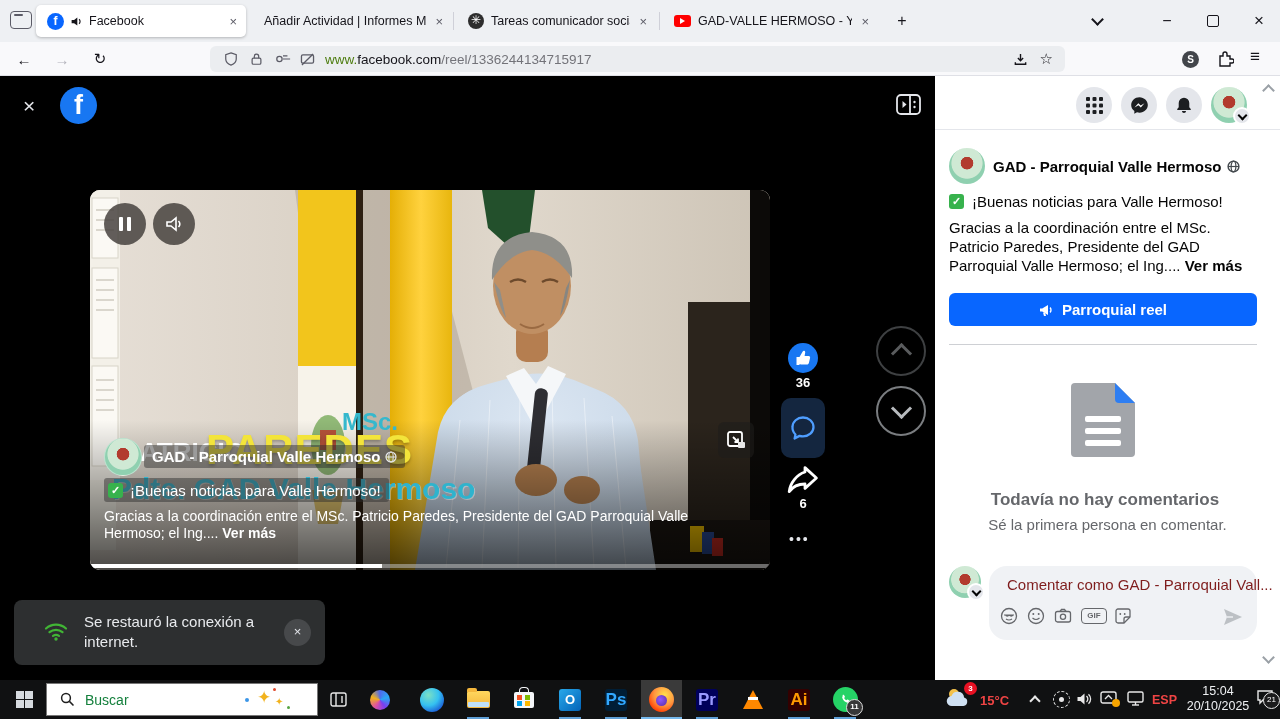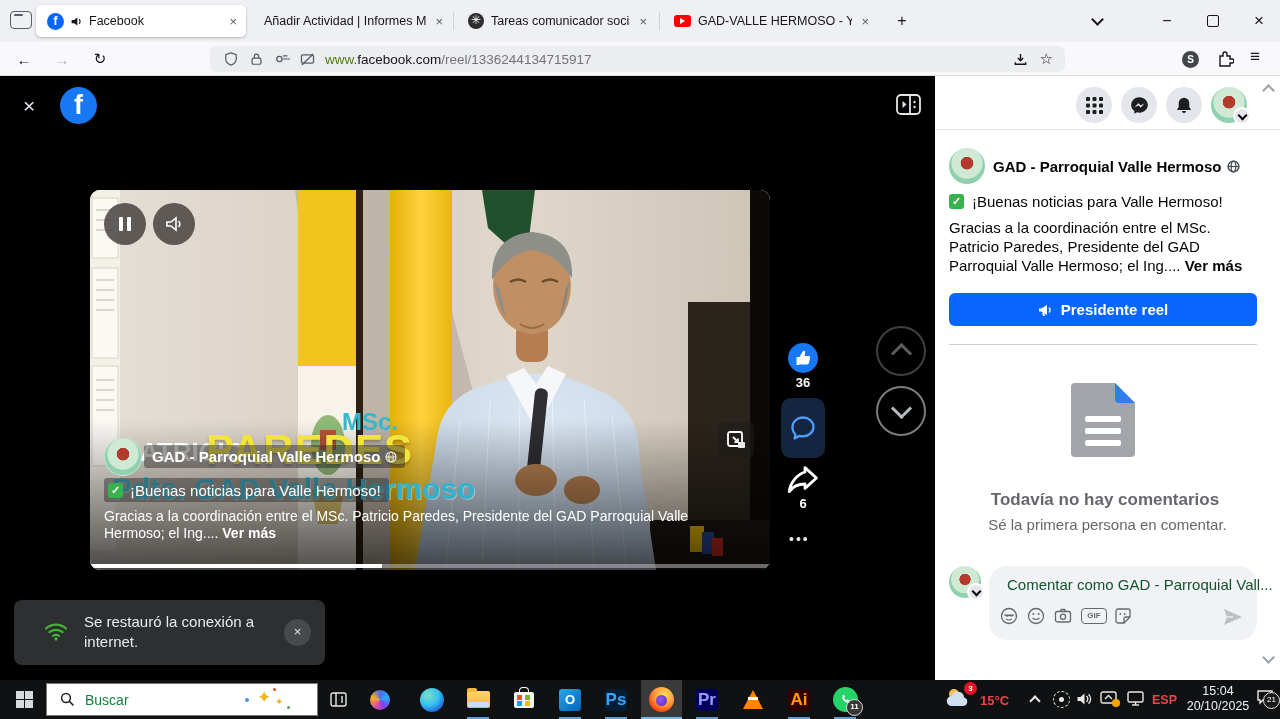--- a/index.html
+++ b/index.html
@@ -392,21 +392,21 @@
   <div class="abs sbtext" style="left:949px;top:218px;width:310px;line-height:19px;">
     <span>Gracias a la coordinación entre el MSc. Patricio Paredes, Presidente del GAD Parroquial Valle Hermoso; el Ing.... </span><span style="font-weight:bold;">Ver más</span>
   </div>
 
   <div class="abs promote">
     <svg width="16" height="14" viewBox="0 0 16 14">
         <path d="M1 5.5v3h2.2l5.8 3.4V2L3.2 5.5H1z" fill="#fff"></path>
         <path d="M11 4.6c1.3 1 1.3 3.8 0 4.8" stroke="#fff" stroke-width="1.4" fill="none"></path>
         <path d="M4 9.5l1 3.5h2l-.8-3" fill="#fff"></path>
       </svg>
-    <span>Presidente reel</span>
+    <span>Parroquial reel</span>
   </div>
   <div class="abs" style="left:949px;top:344px;width:308px;height:1px;background:#ced0d4;"></div>
 
   <div class="abs" style="left:1071px;top:383px;">
     <svg width="64" height="74" viewBox="0 0 64 74">
         <path d="M0 4a4 4 0 014-4h40l20 20v50a4 4 0 01-4 4H4a4 4 0 01-4-4z" fill="#a2a5aa"></path>
         <path d="M44 0l20 20H48a4 4 0 01-4-4z" fill="#2e7ef2"></path>
         <rect x="14" y="33" width="36" height="6" rx="2" fill="#fff"></rect>
         <rect x="14" y="45" width="36" height="6" rx="2" fill="#fff"></rect>
         <rect x="14" y="57" width="36" height="6" rx="2" fill="#fff"></rect>
@@ -414,21 +414,21 @@
   </div>
   <div class="abs" style="left:935px;top:490px;width:340px;text-align:center;font-size:17px;font-weight:bold;color:#65676b;">Todavía no hay comentarios</div>
   <div class="abs" style="left:935px;top:516px;width:345px;text-align:center;font-size:15px;color:#65676b;">Sé la primera persona en comentar.</div>
 
   <div class="abs fbavatar" style="left:949px;top:566px;width:32px;height:32px;">
     <div class="badgechev" style="position:absolute;right:-4px;bottom:-3px;">
         <i></i>
       </div>
   </div>
   <div class="abs composer">
-    <div style="position:absolute;left:18px;top:10px;font-size:15px;color:#14532d;white-space:nowrap;">Comentar como GAD - Parroquial Vall...</div>
+    <div style="position:absolute;left:18px;top:10px;font-size:15px;color:#7f1d1d;white-space:nowrap;">Comentar como GAD - Parroquial Vall...</div>
     <span class="cicon" style="left:11px;">
       <svg width="18" height="18" viewBox="0 0 18 18">
           <circle cx="9" cy="9" r="7.5" fill="none" stroke="#65676b" stroke-width="1.3"></circle>
           <path d="M4 8h10M5.5 8a2 2 0 003.5 0M9.5 8a2 2 0 003.5 0" stroke="#65676b" stroke-width="1.2" fill="none"></path>
           <path d="M6 12q3 2 6 0" stroke="#65676b" stroke-width="1.2" fill="none"></path>
         </svg>
     </span>
     <span class="cicon" style="left:38px;">
       <svg width="18" height="18" viewBox="0 0 18 18">
           <circle cx="9" cy="9" r="7.5" fill="none" stroke="#65676b" stroke-width="1.3"></circle>

